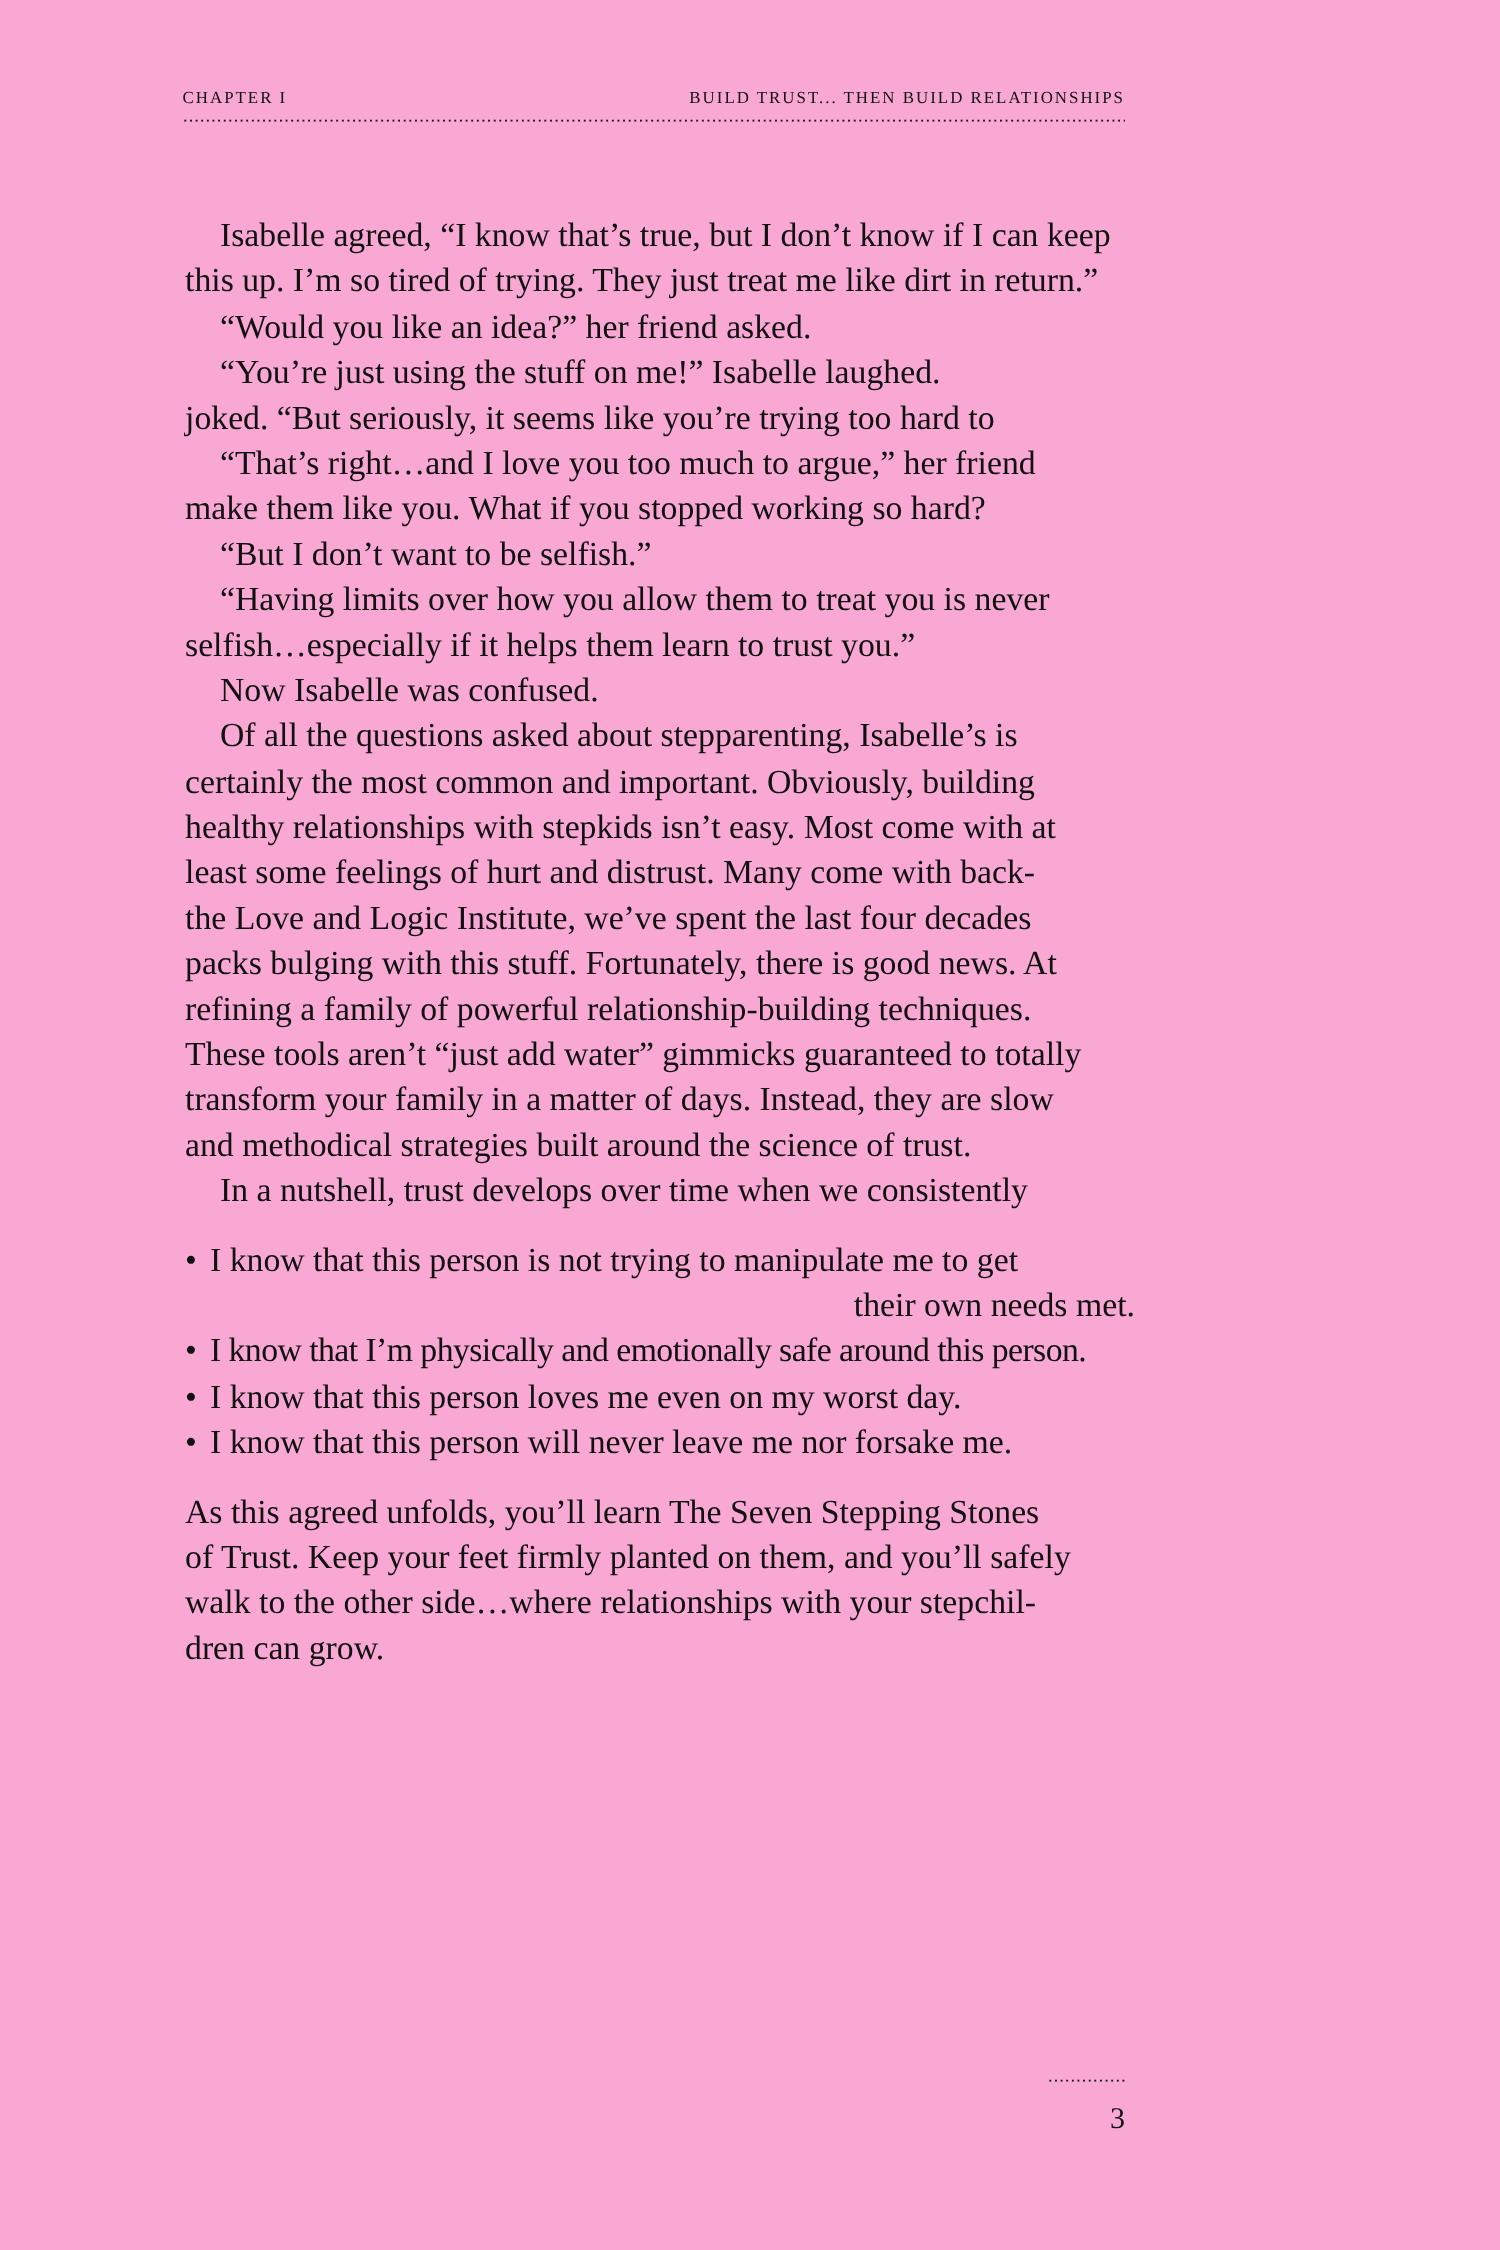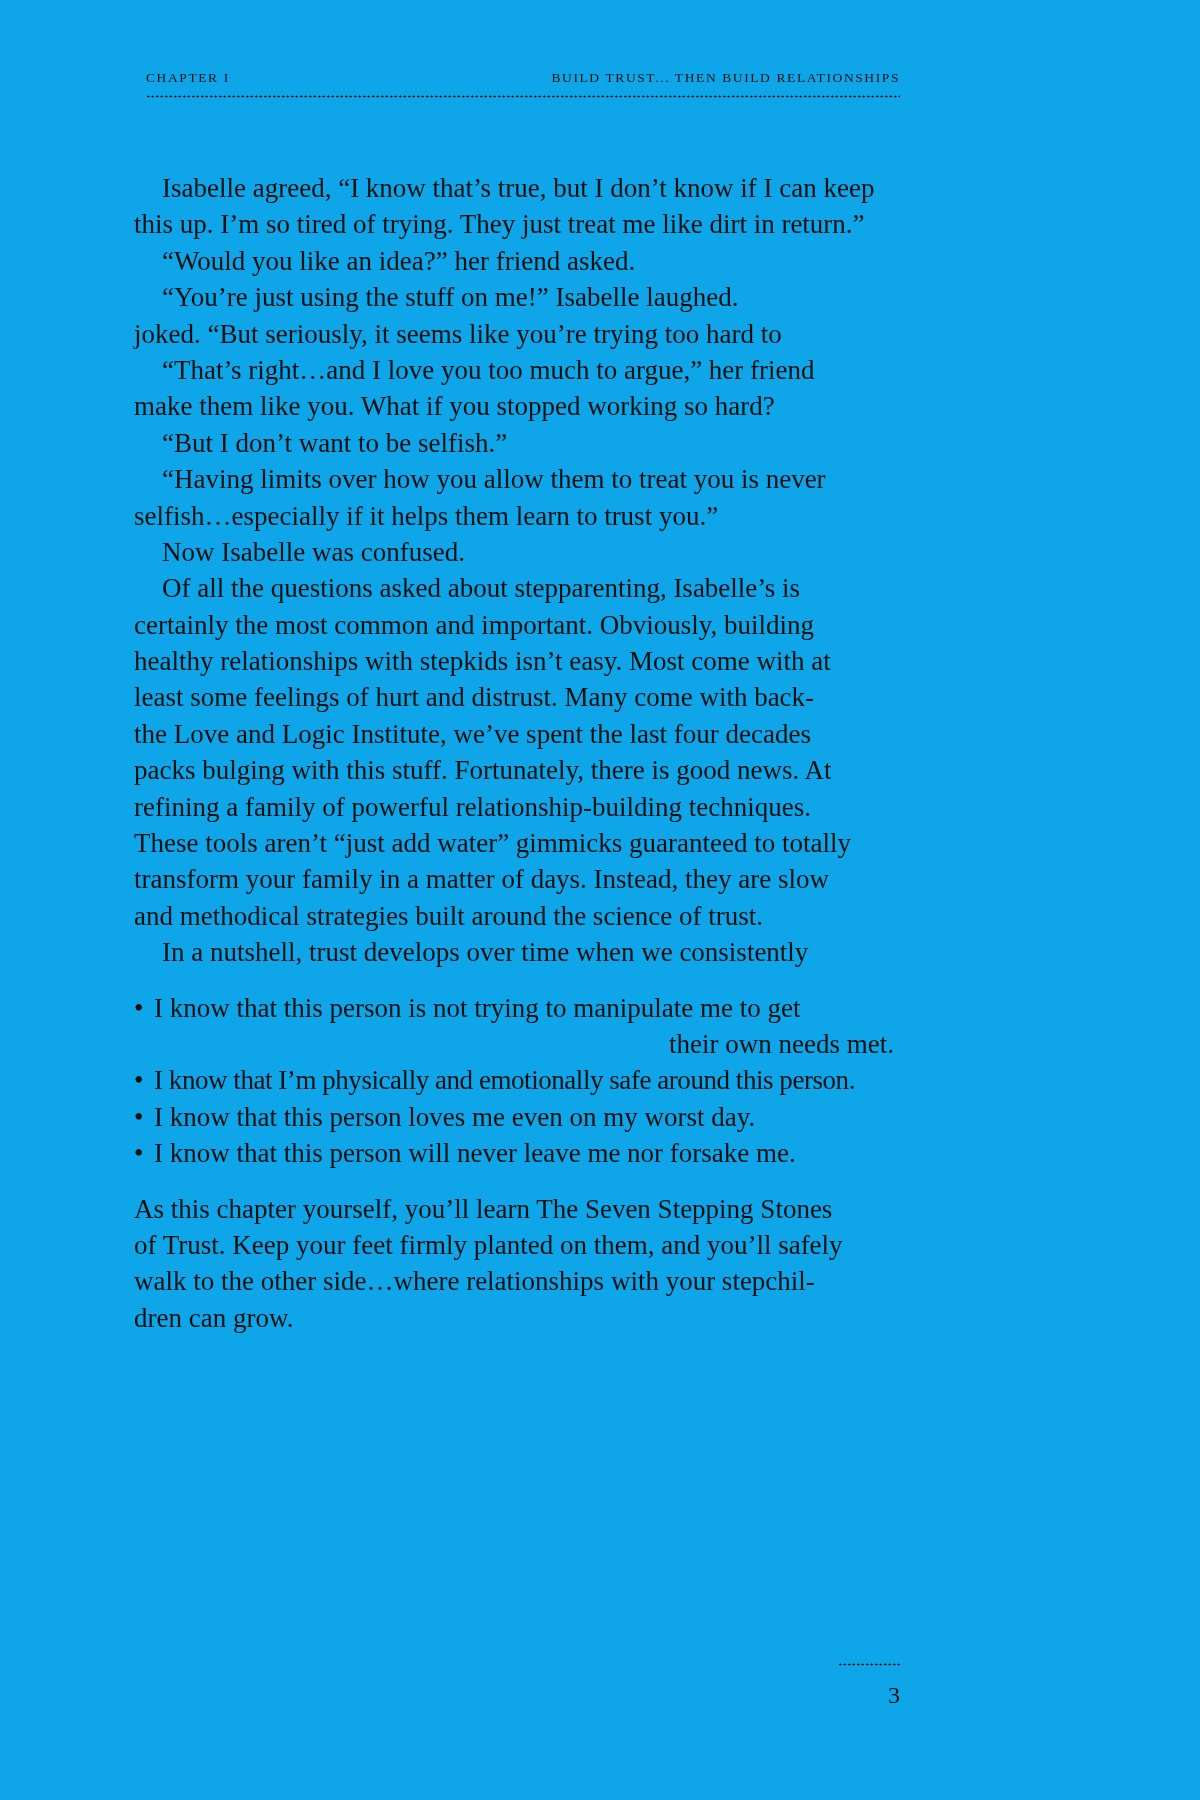--- a/index.html
+++ b/index.html
@@ -1,31 +1,31 @@
 <!DOCTYPE html>
 <html><head>
 <meta charset="utf-8">
 <style>
   html, body { margin: 0; padding: 0; background: #ffffff; }
   body { width: 1200px; height: 1800px; position: relative; overflow: hidden; }
-  .page { position: absolute; left: 0; top: 0; width: 1200px; height: 1800px; background: #0ea5e9; }
+  .page { position: absolute; left: 0; top: 0; width: 1200px; height: 1800px; background: #f9a8d4; }
   .running-head {
     position: absolute; left: 146px; top: 70px; width: 754px; height: 20px;
     font-family: "Liberation Serif", "DejaVu Serif", serif;
     font-size: 13.5px; letter-spacing: 1.6px; color: #111;
   }
   .running-head .left { position: absolute; left: 0; top: 0; }
   .running-head .right { position: absolute; right: 0; top: 0; }
   .dot-rule {
     position: absolute; left: 146px; top: 95px; width: 754px; height: 3px;
     background-image: radial-gradient(circle, #111 0.9px, transparent 1.1px);
     background-size: 4.5px 3px; background-repeat: repeat-x;
   }
   .body-text {
-    position: absolute; left: 134px; top: 170px; width: 760px;
+    position: absolute; left: 148px; top: 170px; width: 760px;
     font-family: "Liberation Serif", "DejaVu Serif", serif;
     font-size: 27px; line-height: 36.4px; color: #111;
   }
   .line { white-space: nowrap; display: block; height: 36.4px; }
   .line.indent { padding-left: 28px; }
   .line.bullet-cont { padding-left: 20px; text-align: right; }
   .gap { display: block; height: 19px; }
   .gap-big { display: block; height: 19px; }
   .bullet-dot { display: inline-block; width: 20px; }
   em { font-style: italic; }
@@ -80,21 +80,21 @@
     <div>
       <span class="line"><span class="bullet-dot">•</span><span>I know that this person is not trying to manipulate me to get</span></span>
       <span class="line bullet-cont">their own needs met.</span>
       <span class="line"><span class="bullet-dot">•</span><span style="letter-spacing:-0.45px">I know that I’m physically and emotionally safe around this person.</span></span>
       <span class="line"><span class="bullet-dot">•</span><span>I know that this person loves me even on my worst day.</span></span>
       <span class="line"><span class="bullet-dot">•</span><span>I know that this person will never leave me nor forsake me.</span></span>
     </div>
     <span class="gap-big"></span>
 
     <div>
-      <span class="line">As this chapter yourself, you’ll learn The Seven Stepping Stones</span>
+      <span class="line">As this agreed unfolds, you’ll learn The Seven Stepping Stones</span>
       <span class="line">of Trust. Keep your feet firmly planted on them, and you’ll safely</span>
       <span class="line">walk to the other side…where relationships with your stepchil-</span>
       <span class="line">dren can grow.</span>
     </div>
   </div>
 
   <div class="footer-rule"></div>
   <div class="page-number">3</div>
 </div>
 

